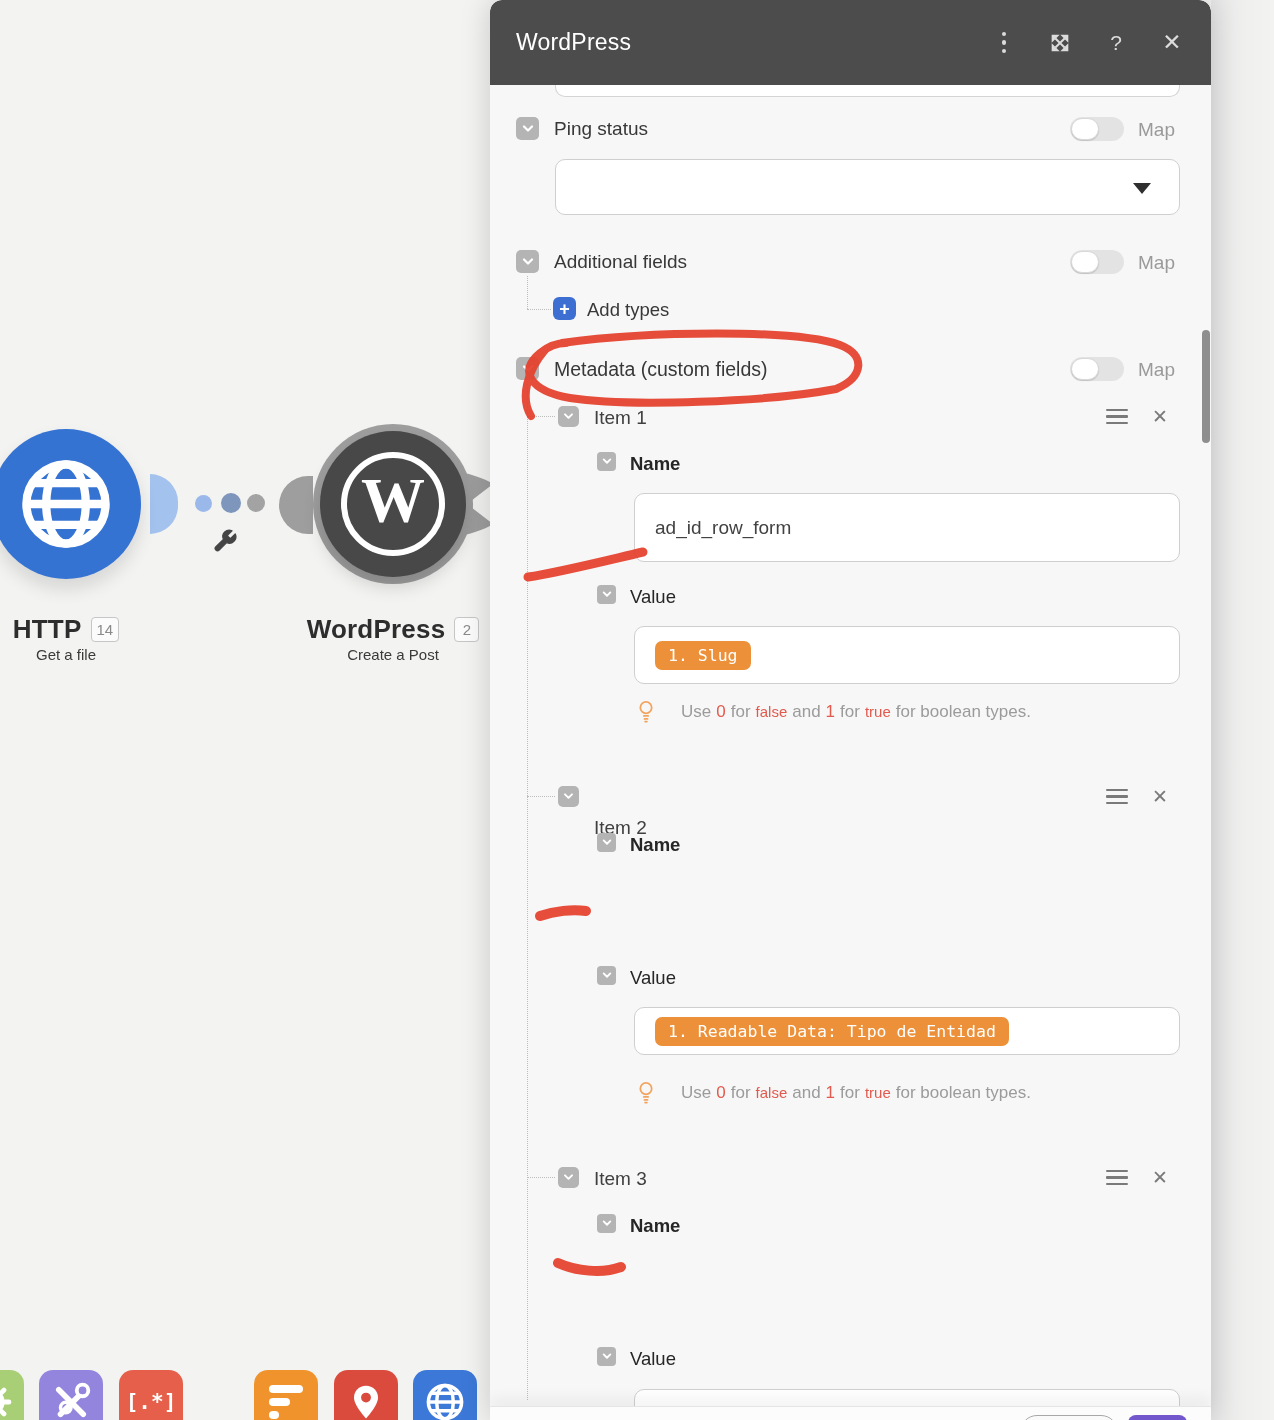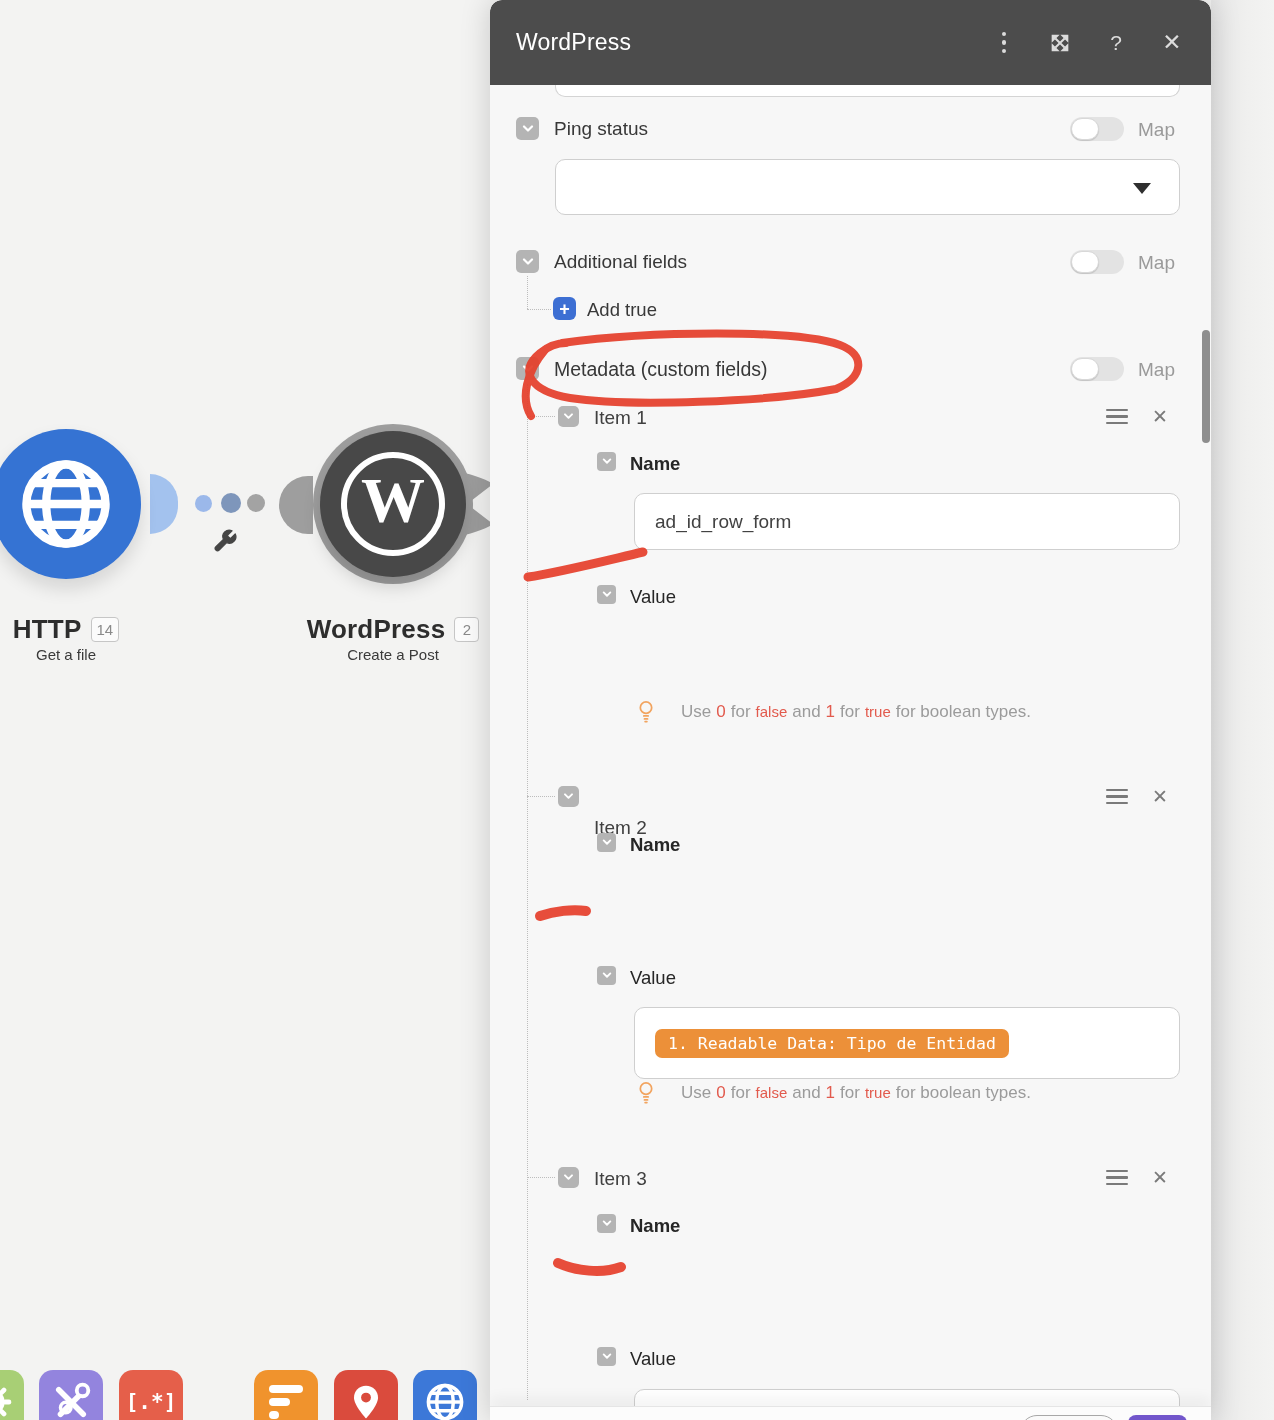--- a/index.html
+++ b/index.html
@@ -91,21 +91,21 @@
               display:flex; align-items:center; justify-content:center; line-height:1; }
 
   .tree-v { position:absolute; left:37px; border-left:1px dotted #bdbdbd; width:0; }
   .tree-h { position:absolute; border-top:1px dotted #bdbdbd; height:0; }
 
   .itm-icons { position:absolute; display:flex; align-items:center; gap:24px; }
   .drag { display:flex; flex-direction:column; gap:4px; }
   .drag i { display:block; width:22px; height:2.6px; background:#7a7a7a; border-radius:1px; }
   .xbtn { font-size:19px; color:#7a7a7a; line-height:1; }
 
-  .input { position:absolute; left:144px; width:546px; height:57px; background:#fff;
+  .input { position:absolute; left:144px; width:546px; height:69px; background:#fff;
            border:1px solid #cfcfcf; border-radius:10px; display:flex; align-items:center;
            padding:0 20px; font-size:19px; color:#424242; }
   .tag { background:#ec9039; color:#fff; font-family:"DejaVu Sans Mono",monospace;
          font-size:16.5px; padding:5px 13px; border-radius:7px; white-space:nowrap; }
 
   .hint { position:absolute; left:147px; display:flex; align-items:center; gap:26px;
           font-size:17px; color:#9b9b9b; }
   .hint .sent { display:flex; align-items:baseline; gap:5px; }
   .rd { color:#e25a4d; }
   .rd.small { font-size:15px; }
@@ -278,21 +278,21 @@
     </span>
     <span class="row-label" style="left:64px; top:251px;">Additional fields</span>
     <span class="toggle" style="top:250px;">
         <span class="knob"></span>
       </span>
     <span class="map-label" style="top:252px;">Map</span>
 
     <span class="tree-v" style="top:276px; height:33px;"></span>
     <span class="tree-h" style="left:37px; top:309px; width:24px;"></span>
     <span class="plus-btn">+</span>
-    <span class="row-label" style="left:97px; top:299px; font-size:18.5px;">Add true</span>
+    <span class="row-label" style="left:97px; top:299px; font-size:18.5px;">Add types</span>
 
     <span class="cb" style="left:26px; top:357px;">
       <svg width="12" height="8" viewBox="0 0 12 8">
           <path d="M2 1.5 L6 5.5 L10 1.5" stroke="#fff" stroke-width="2.2" fill="none" stroke-linecap="round" stroke-linejoin="round"></path>
         </svg>
     </span>
     <span class="row-label" style="left:64px; top:358px; font-size:19.5px;">Metadata (custom fields)</span>
     <span class="toggle" style="top:357px;">
         <span class="knob"></span>
       </span>
@@ -327,20 +327,23 @@
     <div class="input" style="top:493px;">
       <span>ad_id_row_form</span>
     </div>
 
     <span class="cb xs" style="left:107px; top:585px;">
       <svg width="10" height="7" viewBox="0 0 12 8">
           <path d="M2 1.5 L6 5.5 L10 1.5" stroke="#fff" stroke-width="2.2" fill="none" stroke-linecap="round" stroke-linejoin="round"></path>
         </svg>
     </span>
     <span class="fld-label" style="left:140px; top:586px;">Value</span>
+    <div class="input" style="top:626px; height:58px;">
+      <span class="tag">1. Slug</span>
+    </div>
 
     <div class="hint" style="top:700px;">
       <svg width="18" height="24" viewBox="0 0 16 22">
         <g fill="none" stroke="#f2a45f" stroke-width="1.6" stroke-linecap="round">
           <circle cx="8" cy="7" r="5.2"></circle>
             <path d="M6 14.6 h4"></path>
             <path d="M6.6 17.4 h2.8"></path>
             <path d="M7.2 19.8 h1.6"></path>
         </g>
       </svg>
@@ -378,21 +381,21 @@
         </svg>
     </span>
     <span class="fld-label bold" style="left:140px; top:834px;">Name</span>
 
     <span class="cb xs" style="left:107px; top:966px;">
       <svg width="10" height="7" viewBox="0 0 12 8">
           <path d="M2 1.5 L6 5.5 L10 1.5" stroke="#fff" stroke-width="2.2" fill="none" stroke-linecap="round" stroke-linejoin="round"></path>
         </svg>
     </span>
     <span class="fld-label" style="left:140px; top:967px;">Value</span>
-    <div class="input" style="top:1007px; height:72px;">
+    <div class="input" style="top:1007px; height:48px;">
       <span class="tag">1. Readable Data: Tipo de Entidad</span>
     </div>
 
     <div class="hint" style="top:1081px;">
       <svg width="18" height="24" viewBox="0 0 16 22">
         <g fill="none" stroke="#f2a45f" stroke-width="1.6" stroke-linecap="round">
           <circle cx="8" cy="7" r="5.2"></circle>
             <path d="M6 14.6 h4"></path>
             <path d="M6.6 17.4 h2.8"></path>
             <path d="M7.2 19.8 h1.6"></path>

